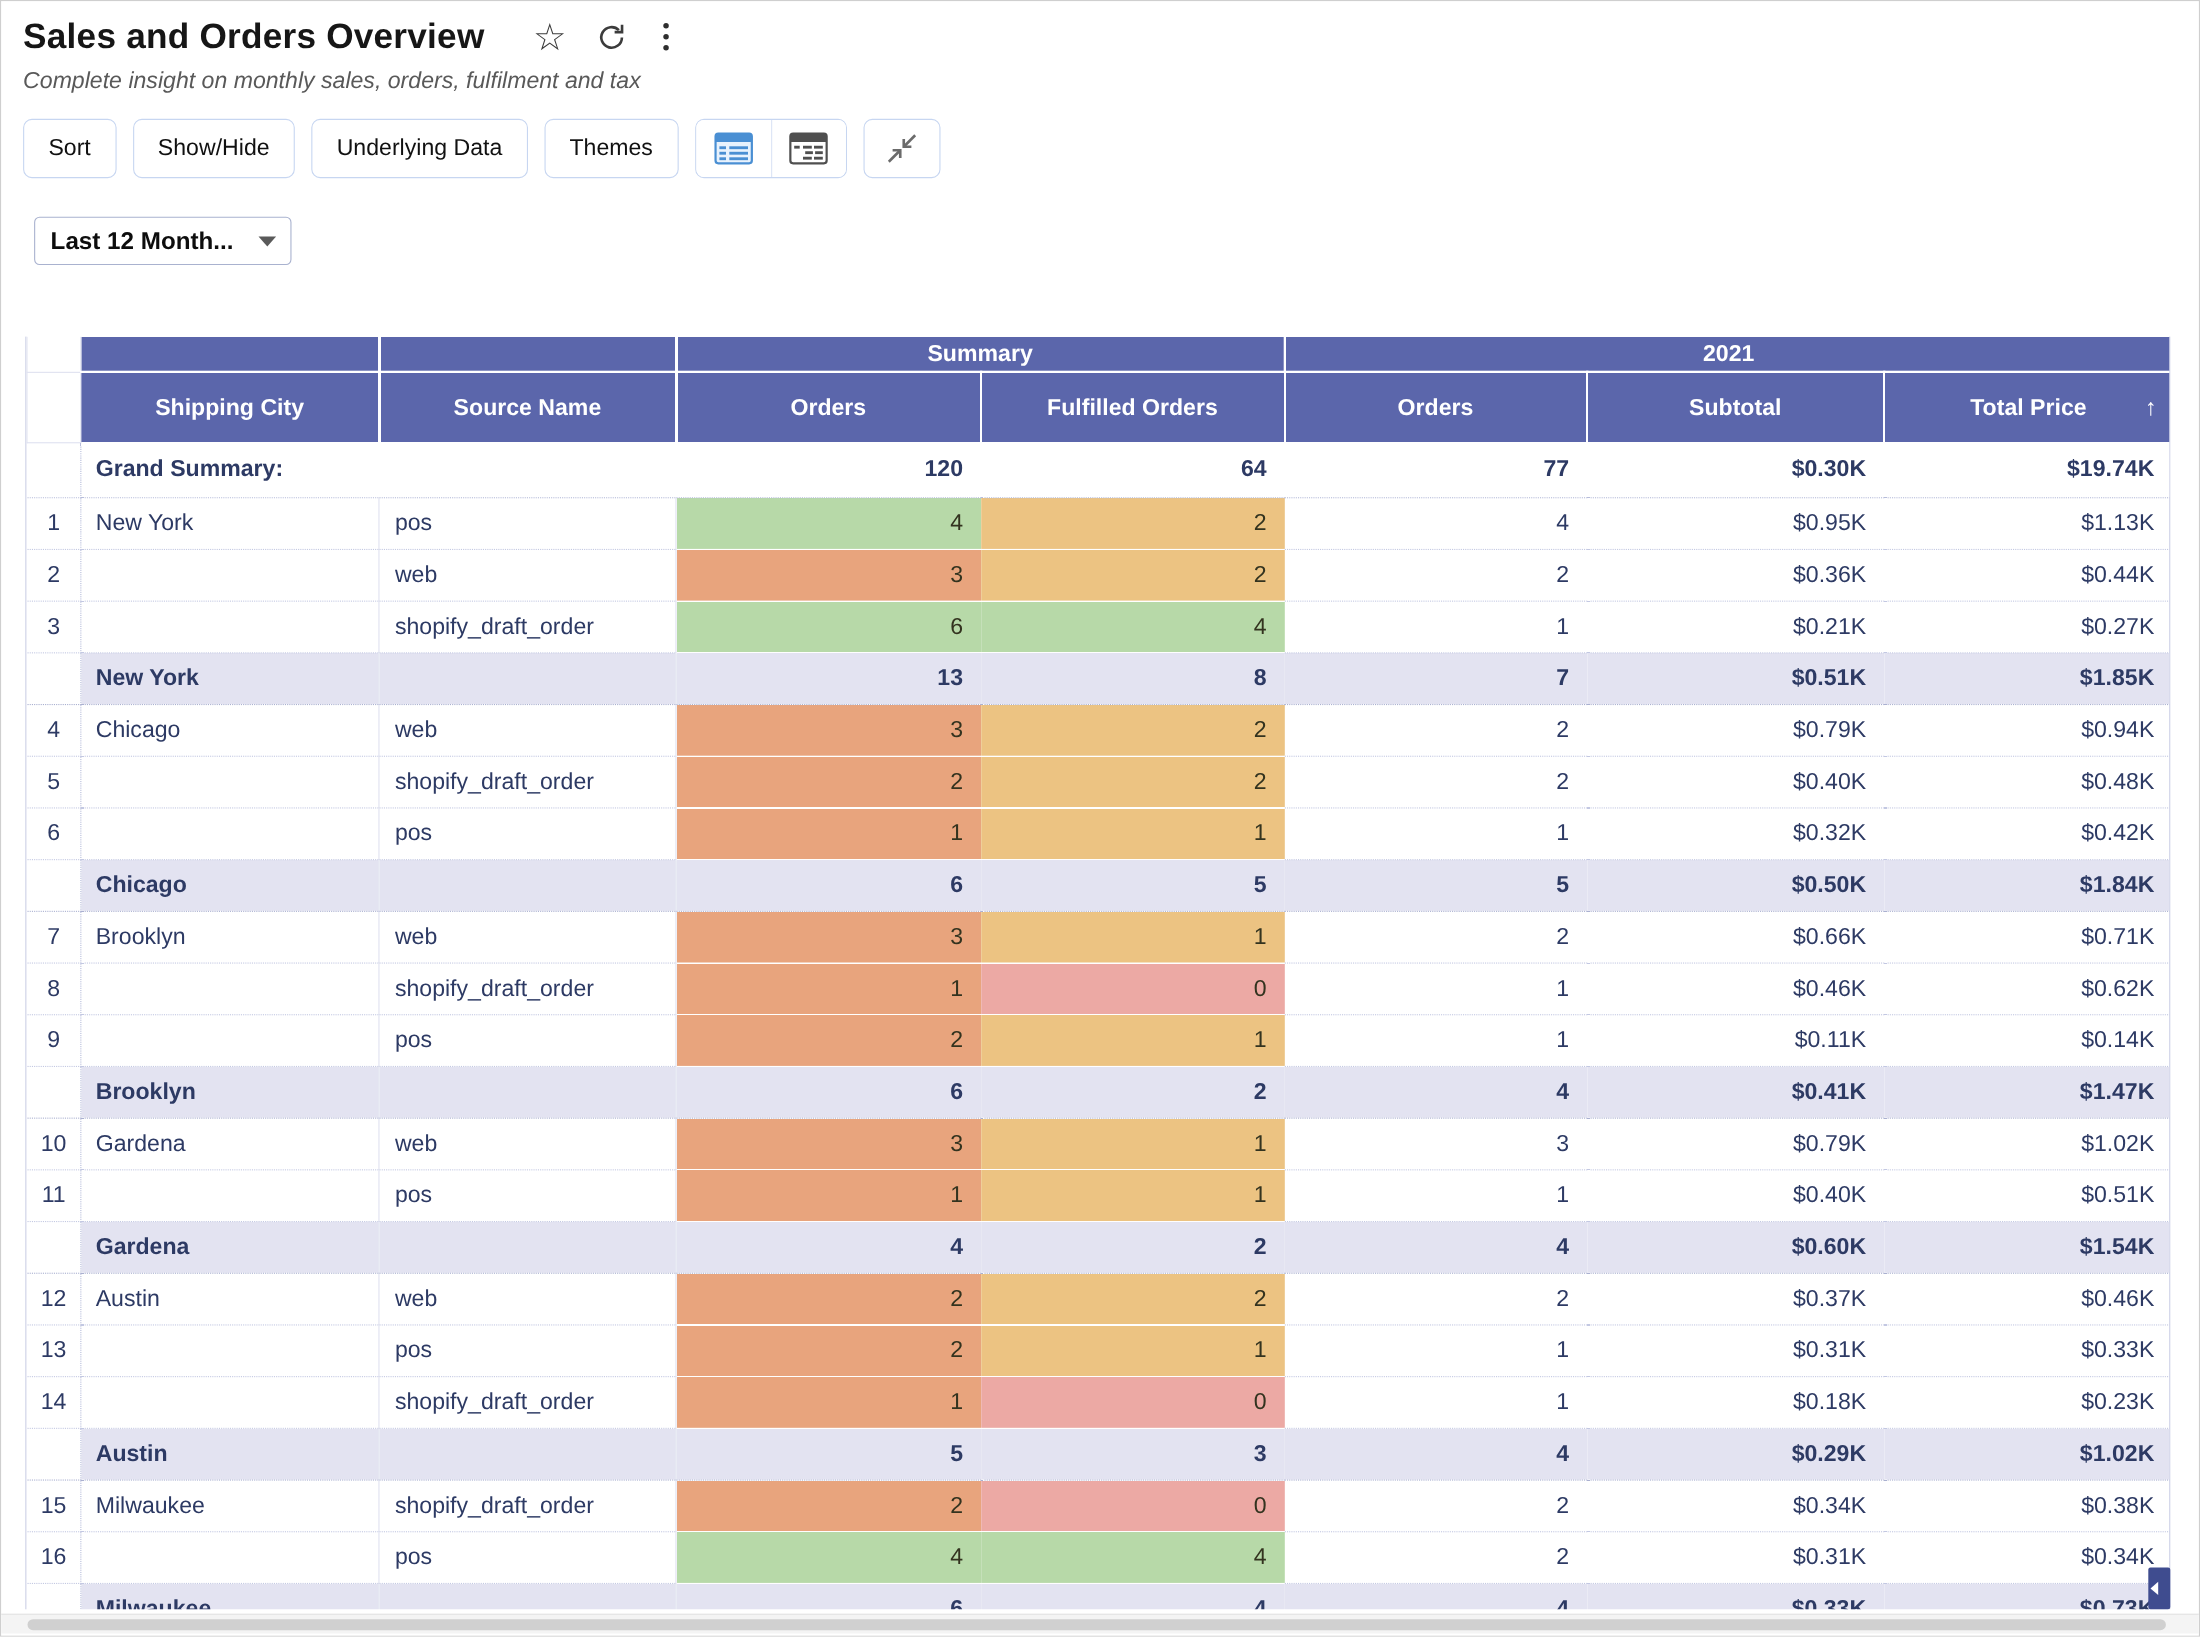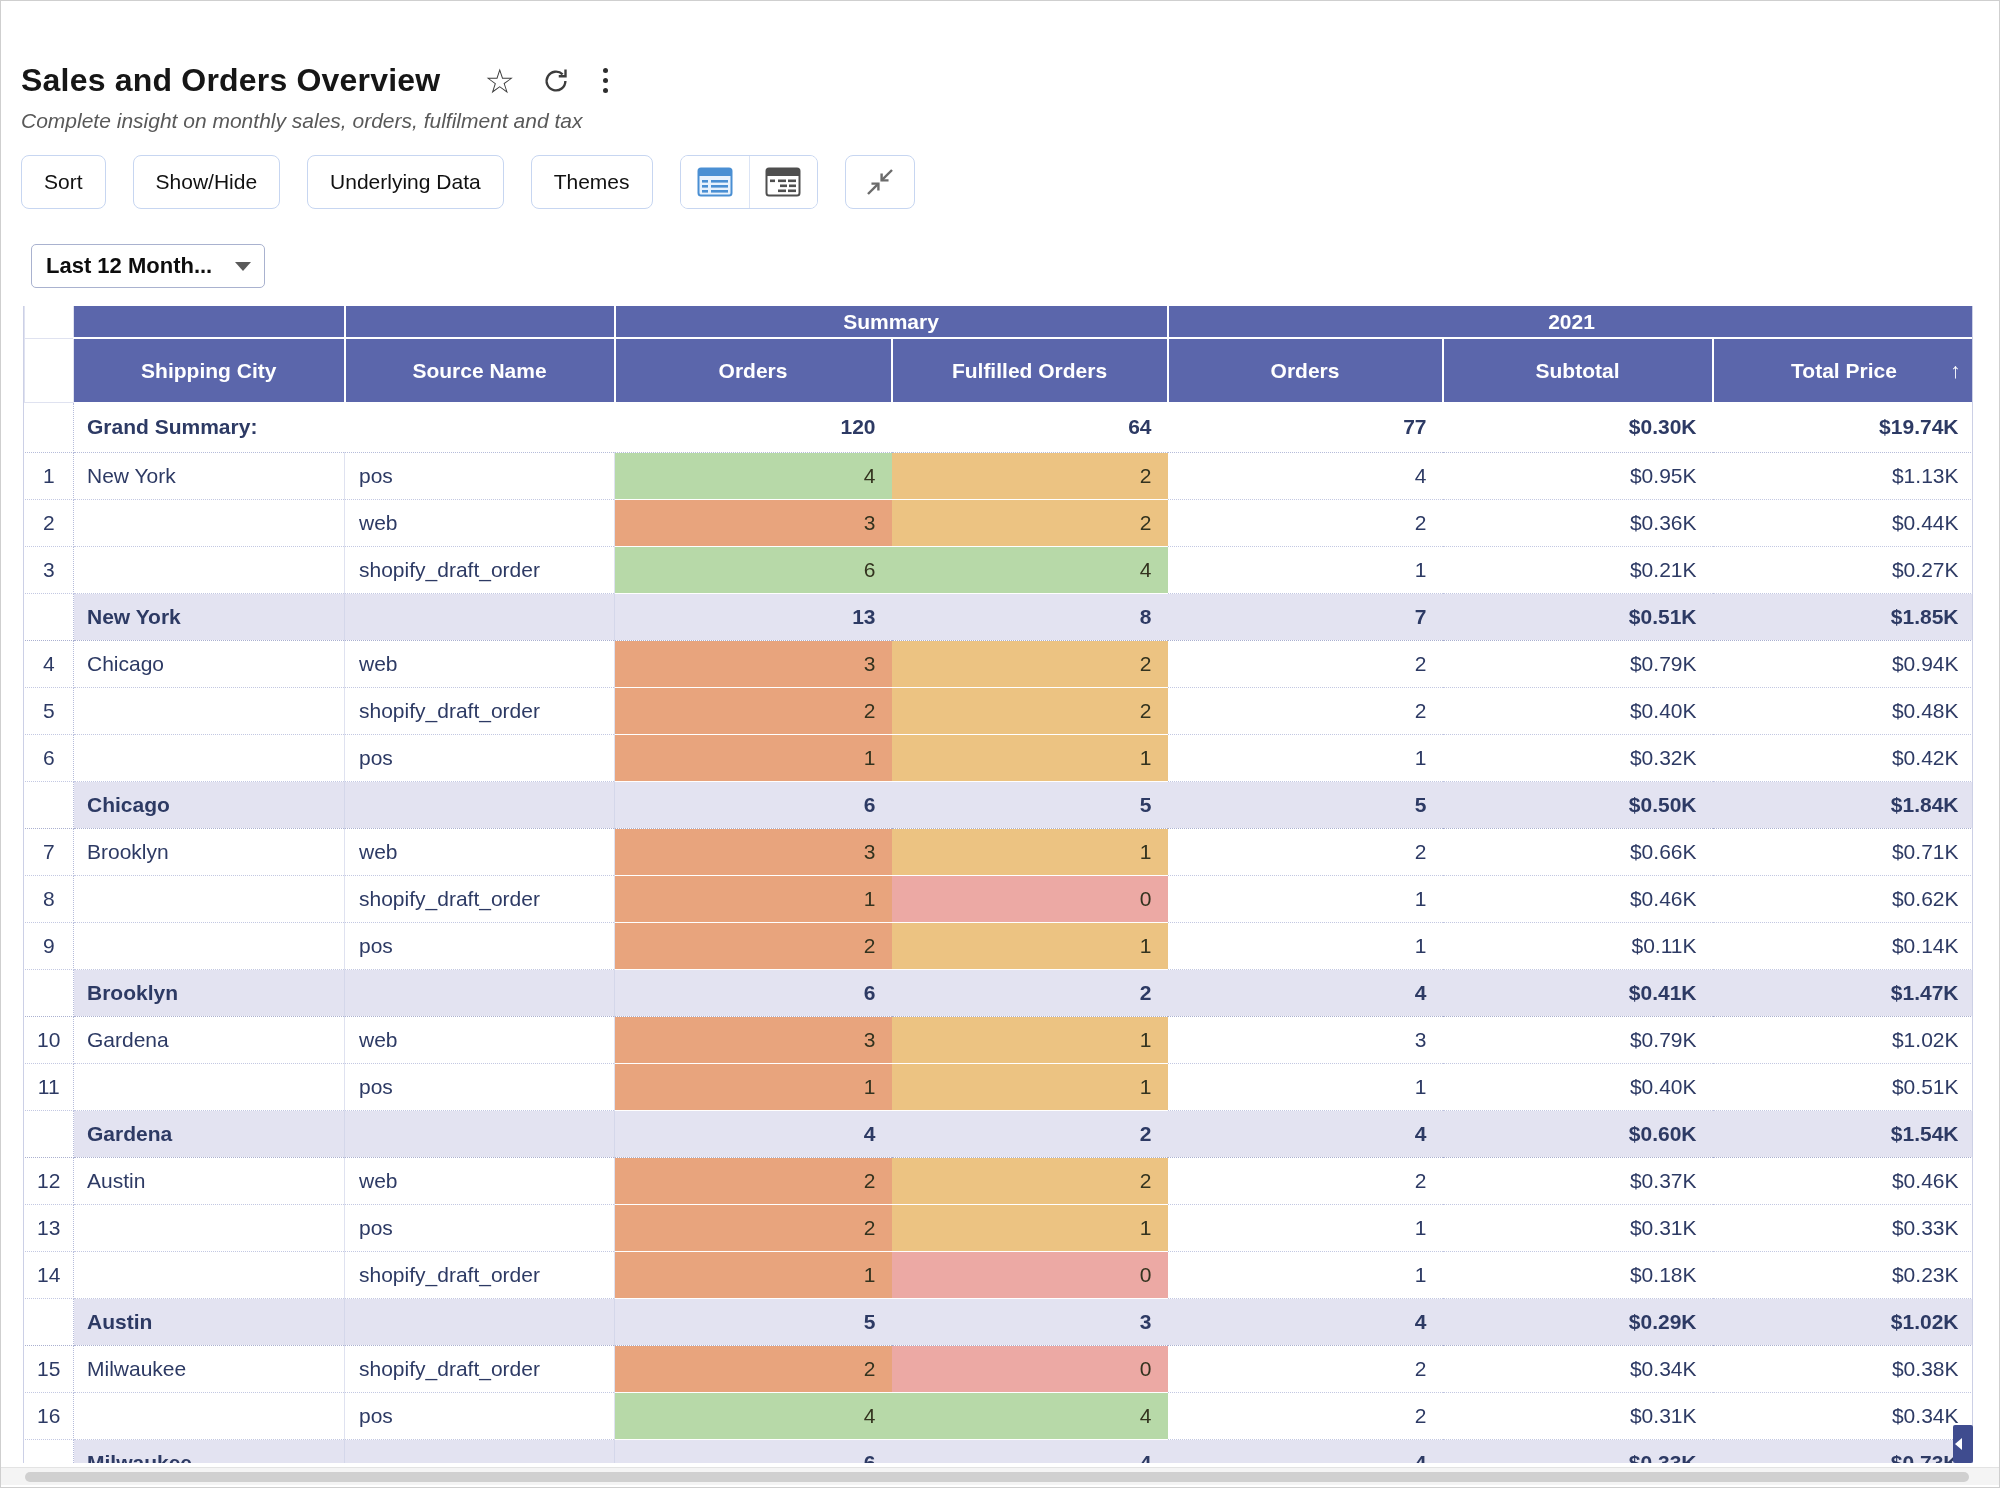--- a/index.html
+++ b/index.html
@@ -5,30 +5,30 @@
   * { margin:0; padding:0; box-sizing:border-box; }
   html,body { background:#fff; }
   body { font-family:"Liberation Sans", sans-serif; }
   .page {
     position:relative; width:2000px; height:1488px; background:#fff;
     border:1px solid #cfcfcf; overflow:hidden;
   }
 
   
   .hdr { padding:14px 20px 0 20px; }
-  .title-row { display:flex; align-items:center; gap:26px;margin-top:47px; }
+  .title-row { display:flex; align-items:center; gap:26px; }
   .title { font-size:32px; font-weight:700; color:#161616; letter-spacing:.2px; }
   .title-icons { display:flex; align-items:center; gap:26px; margin-left:18px; }
   .star { font-size:34px; color:#3c3c3c; line-height:1; cursor:pointer; }
   .kebab { display:flex; flex-direction:column; gap:5px; cursor:pointer; padding:2px 6px; }
   .kebab i { width:5px; height:5px; border-radius:50%; background:#2e2e2e; }
   .subtitle { font-size:21px; color:#595959; margin-top:10px;font-style:italic; }
 
   
-  .toolbar { display:flex; align-items:stretch; gap:27px; padding:22px 8px 0 20px; height:76px; }
+  .toolbar { display:flex; align-items:stretch; gap:15px; padding:22px 8px 0 20px; height:76px; }
   .btn {
     border:1px solid #c7d6f1; border-radius:8px; background:#fff; color:#111;
     font-size:21px; font-family:"Liberation Sans",sans-serif;
     padding:0 22px; height:54px; display:flex; align-items:center; cursor:pointer; white-space:nowrap;
   }
   .icon-group { display:flex; border:1px solid #c7d6f1; border-radius:8px; height:54px; overflow:hidden; }
   .icon-btn { width:68px; display:flex; align-items:center; justify-content:center; cursor:pointer; background:#fff; border:none; }
   .icon-group .icon-btn + .icon-btn { border-left:1px solid #dbe4f5; }
   .icon-solo { border:1px solid #c7d6f1; border-radius:8px; width:70px; height:54px; display:flex; align-items:center; justify-content:center; cursor:pointer; background:#fff; }
 

